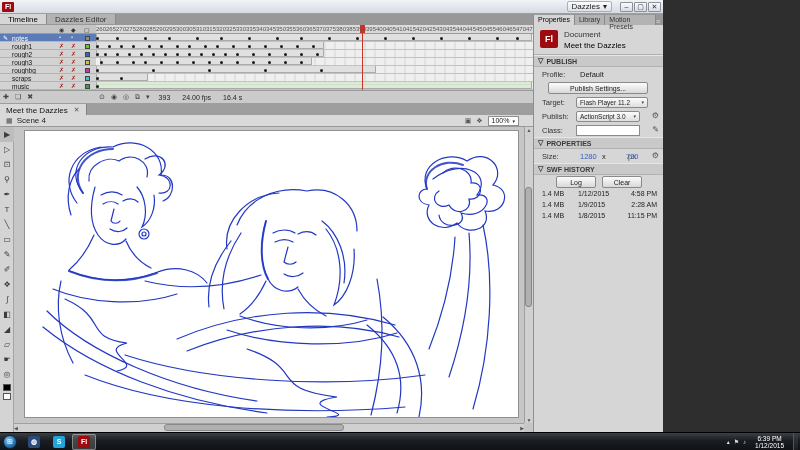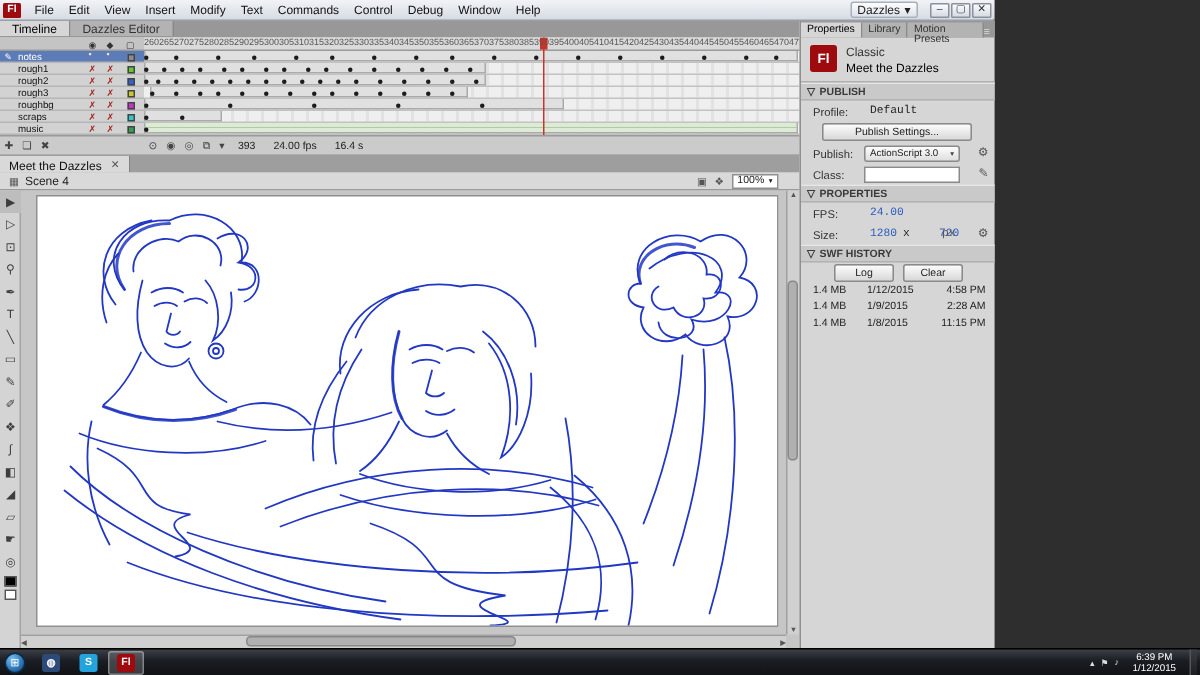--- a/index.html
+++ b/index.html
@@ -93,21 +93,21 @@
   #prop-menu-ico { margin-left:auto; color:#ddd; font-size:7px; padding-right:3px; }
   #doc-head { position:relative; height:30px; border-bottom:1px solid #b0b0b0; }
   #doc-head .fl-ico { position:absolute; left:6px; top:5px; width:18px; height:18px; background:#9e0b0f; color:#fff;
     font-size:9px; font-weight:bold; display:flex; align-items:center; justify-content:center; border-radius:2px; }
   #doc-head .dtype { position:absolute; left:30px; top:5px; font-size:8px; color:#333; }
   #doc-head .dname { position:absolute; left:30px; top:16px; font-size:8px; color:#000; }
   .sec-head { height:12px; background:#c9c9c9; border-top:1px solid #e6e6e6; border-bottom:1px solid #b2b2b2;
     font-size:7px; font-weight:bold; color:#3a3a3a; display:flex; align-items:center; padding-left:4px; gap:3px; }
   .prow { position:relative; height:14px; font-size:7.5px; color:#333; }
   .plabel { position:absolute; left:8px; top:3px; }
-  .pval { position:absolute; left:46px; top:3px; color:#222;font-family:Liberation Mono, monospace; }
+  .pval { position:absolute; left:46px; top:3px; color:#222; }
   .blue { color:#2f5fbf; }
   .pbutton { position:absolute; left:14px; top:1px; width:100px; height:12px; border:1px solid #8a8a8a; border-radius:2px;
     background:linear-gradient(#fcfcfc,#d8d8d8); font-size:7px; color:#222; display:flex; align-items:center; justify-content:center; }
   .dropdown { position:absolute; left:42px; top:1.5px; width:72px; height:11px; border:1px solid #8a8a8a; border-radius:2px;
     background:linear-gradient(#fdfdfd,#dedede); font-size:6.5px; color:#222; display:flex; align-items:center; padding:0 3px; }
   .dropdown .dd-caret { margin-left:auto; font-size:5px; color:#444; }
   .mini-ico { position:absolute; right:4px; top:2px; font-size:8px; color:#555; }
   .class-input { position:absolute; left:42px; top:1.5px; width:64px; height:11px; border:1px solid #8a8a8a; background:#fff; }
   .stage-swatch { position:absolute; left:46px; top:2.5px; width:16px; height:9px; background:#f2f2f2; border:1px solid #555; }
   .hbtn-row { position:relative; height:15px; }
@@ -134,33 +134,20 @@
 </style>
 </head>
 <body>
 
 <div id="desktop">
 
   <div id="app-window">
 
     <div id="menubar">
       <span class="app-icon">Fl</span>
-      <div id="menu-items">
-          <div class="menu-item">File</div>
-          <div class="menu-item">Edit</div>
-          <div class="menu-item">View</div>
-          <div class="menu-item">Insert</div>
-          <div class="menu-item">Modify</div>
-          <div class="menu-item">Text</div>
-          <div class="menu-item">Commands</div>
-          <div class="menu-item">Control</div>
-          <div class="menu-item">Debug</div>
-          <div class="menu-item">Window</div>
-          <div class="menu-item">Help</div>
-        </div>
       <div id="workspace">
         <span>Dazzles</span>
         <span>▾</span>
       </div>
       <div class="win-controls">
         <div class="win-btn">–</div>
         <div class="win-btn">▢</div>
         <div class="win-btn">✕</div>
       </div>
     </div>
@@ -548,56 +535,59 @@
     <div id="properties-panel">
       <div id="prop-tabs">
         <div class="ptab active">Properties</div>
         <div class="ptab">Library</div>
         <div class="ptab">Motion Presets</div>
         <span id="prop-menu-ico">≡</span>
       </div>
 
       <div id="doc-head">
         <div class="fl-ico">Fl</div>
-        <div class="dtype">Classic</div>
+        <div class="dtype">Document</div>
         <div class="dname">Meet the Dazzles</div>
       </div>
 
       <div class="sec-head">
         <span>▽</span>
         <span>PUBLISH</span>
       </div>
       <div class="prow">
         <span class="plabel">Profile:</span>
         <span class="pval">Default</span>
       </div>
       <div class="prow">
         <div class="pbutton">Publish Settings...</div>
+      </div>
+      <div class="prow">
+        <span class="plabel">Target:</span>
+        <div class="dropdown">
+          <span>Flash Player 11.2</span>
+          <span class="dd-caret">▾</span>
+        </div>
       </div>
       <div class="prow">
         <span class="plabel">Publish:</span>
         <div class="dropdown" style="width:64px">
           <span>ActionScript 3.0</span>
           <span class="dd-caret">▾</span>
         </div>
         <span class="mini-ico">⚙</span>
       </div>
       <div class="prow">
         <span class="plabel">Class:</span>
         <div class="class-input"></div>
         <span class="mini-ico">✎</span>
       </div>
 
       <div class="sec-head">
         <span>▽</span>
         <span>PROPERTIES</span>
-      </div>
-      <div class="prow">
-        <span class="plabel">FPS:</span>
-        <span class="pval blue">24.00</span>
       </div>
       <div class="prow">
         <span class="plabel">Size:</span>
         <span class="pval blue">1280</span>
         <span class="pval" style="left:68px">x</span>
         <span class="pval blue" style="left:92px">720</span>
         <span class="pval" style="left:94px;color:#555">px</span>
         <span class="mini-ico">⚙</span>
       </div>
 

